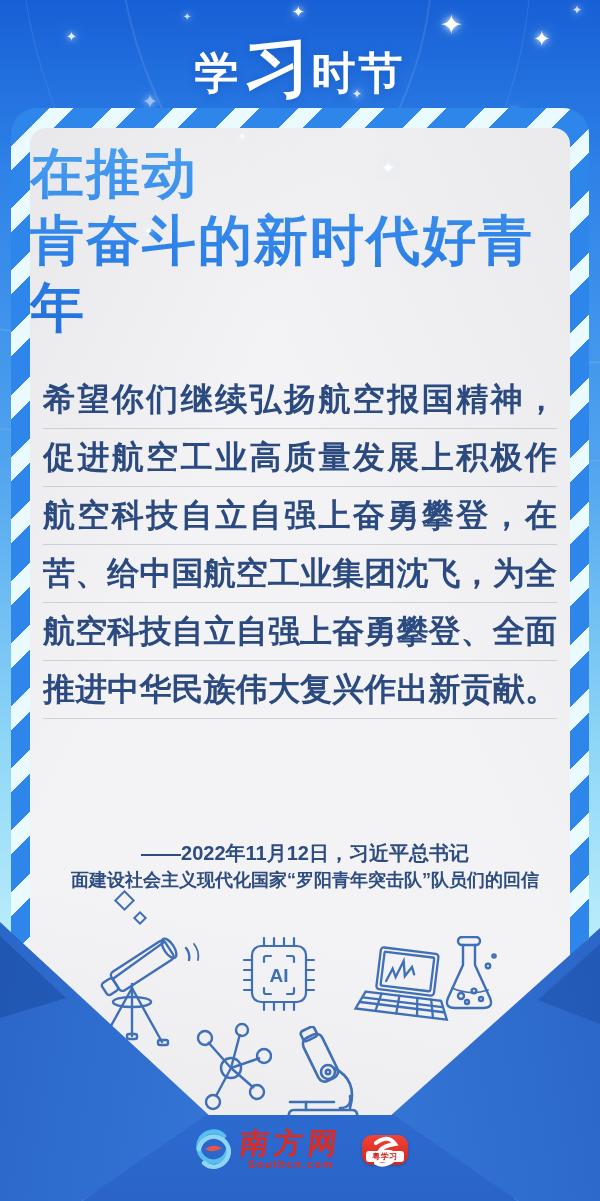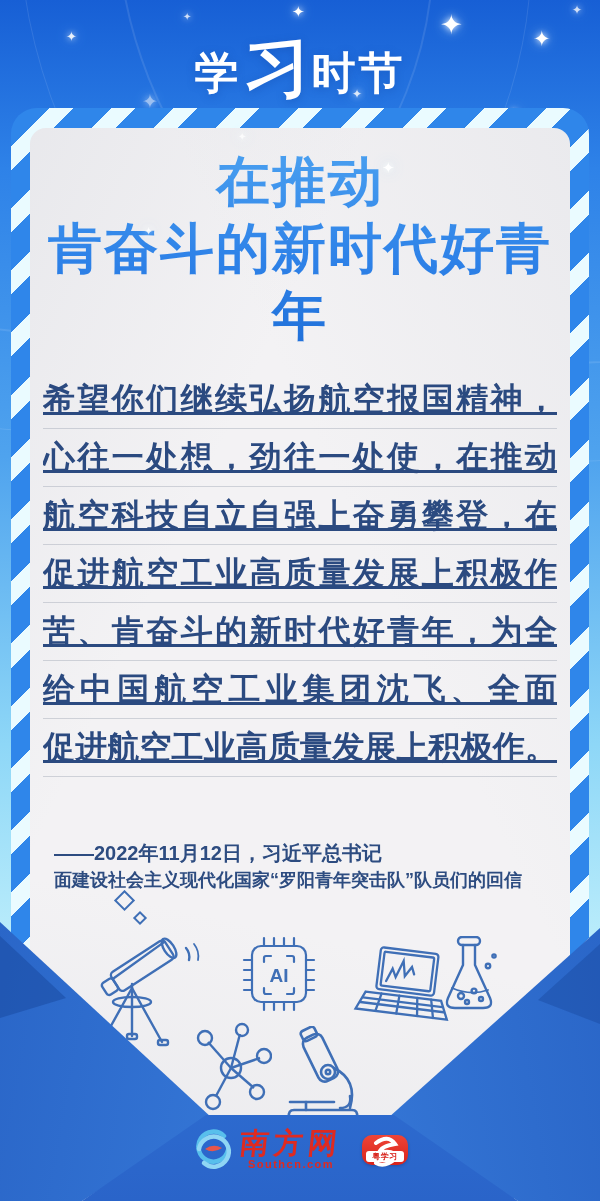--- a/index.html
+++ b/index.html
@@ -32,33 +32,33 @@
 
   
   .paper{position:absolute;left:30px;top:128px;width:540px;height:992px;z-index:3;
          background:
            linear-gradient(115deg,rgba(205,208,216,.28),rgba(255,255,255,0) 34%),
            linear-gradient(245deg,rgba(203,206,214,.22),rgba(255,255,255,0) 40%),
            linear-gradient(12deg,rgba(214,216,222,.25),rgba(255,255,255,0) 22%),
            #f3f2f4;
          border-radius:16px 16px 0 0;}
 
-  .poster-title{position:absolute;top:20px;left:0;width:100%;text-align:center;
+  .poster-title{position:absolute;top:12px;left:0;width:100%;
          font-size:54px;line-height:67px;font-weight:900;letter-spacing:2px;
          color:#2e82e8;
          background:linear-gradient(180deg,#4aa0f0 0%,#2e82e8 55%,#2070d9 100%);
          -webkit-background-clip:text;background-clip:text;
          -webkit-text-fill-color:transparent;}
 
   .body-block{position:absolute;top:243px;left:13px;right:13px;}
   .body-row{height:57px;line-height:56px;font-size:32px;font-weight:600;color:#2b4a80;
             text-align:justify;text-align-last:justify;letter-spacing:0px;
-            border-bottom:1px solid rgba(148,156,172,.38);white-space:nowrap;overflow:hidden;text-decoration:underline;}
-
-  .attr{position:absolute;top:712px;left:24px;right:14px;text-align:left;color:#2d4c80;}
+            border-bottom:1px solid rgba(148,156,172,.38);white-space:nowrap;overflow:hidden;}
+
+  .attr{position:absolute;top:712px;left:24px;right:14px;text-align:center;color:#2d4c80;}
   .attr .a1{font-size:20px;line-height:27px;font-weight:700;}
   .attr .a2{font-size:18px;line-height:26px;font-weight:600;}
 
   
   .doodle{position:absolute;}
   .doodle svg{display:block;}
 
   
   .flaps{position:absolute;left:0;top:900px;width:600px;height:301px;z-index:4;}
   .flap{position:absolute;inset:0;}
@@ -118,26 +118,25 @@
 
 <div class="paper">
 
   <div class="poster-title">
     <div>在推动</div>
     <div>肯奋斗的新时代好青年</div>
   </div>
 
   <div class="body-block">
     <div class="body-row">希望你们继续弘扬航空报国精神，</div>
-    <div class="body-row">心往一处想，劲往一处使，在推动</div>
+    <div class="body-row">促进航空工业高质量发展上积极作</div>
     <div class="body-row">航空科技自立自强上奋勇攀登，在</div>
-    <div class="body-row">促进航空工业高质量发展上积极作</div>
-    <div class="body-row">苦、肯奋斗的新时代好青年，为全</div>
-    <div class="body-row">给中国航空工业集团沈飞、全面</div>
-    <div class="body-row">促进航空工业高质量发展上积极作。</div>
+    <div class="body-row">苦、给中国航空工业集团沈飞，为全</div>
+    <div class="body-row">航空科技自立自强上奋勇攀登、全面</div>
+    <div class="body-row">推进中华民族伟大复兴作出新贡献。</div>
   </div>
 
   <div class="attr">
     <div class="a1">——2022年11月12日，习近平总书记</div>
     <div class="a2">面建设社会主义现代化国家“罗阳青年突击队”队员们的回信</div>
   </div>
 
   <div class="doodle" style="left:78px;top:762px">
     <svg width="46" height="46" viewBox="0 0 46 46" fill="none" stroke="#3f6fb6" stroke-width="2">
       <rect x="10" y="4" width="13" height="13" transform="rotate(45 16.5 10.5)"></rect>

